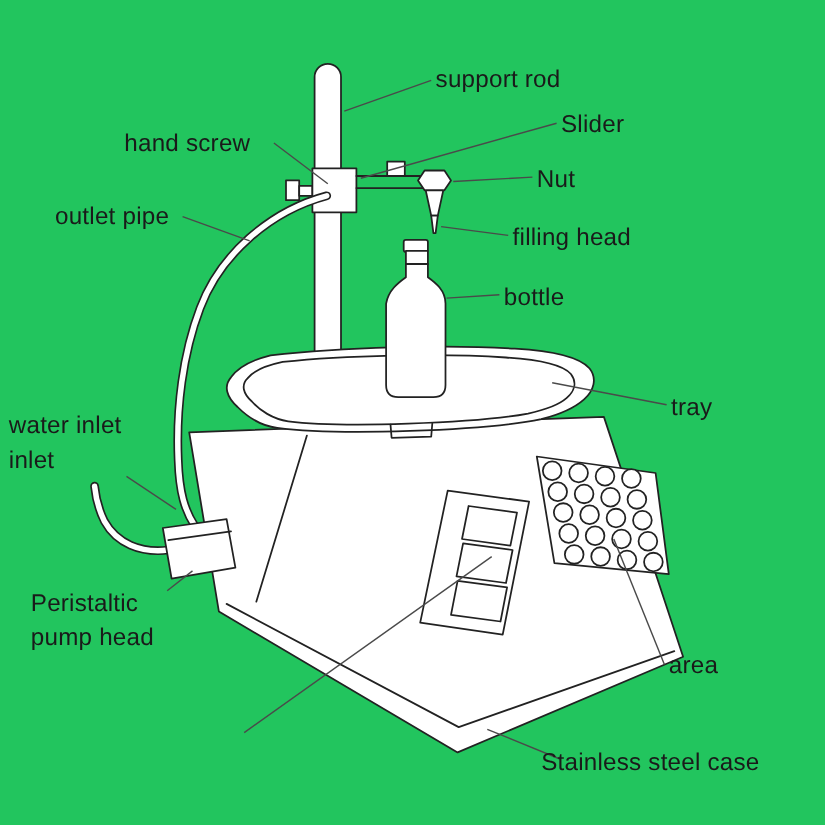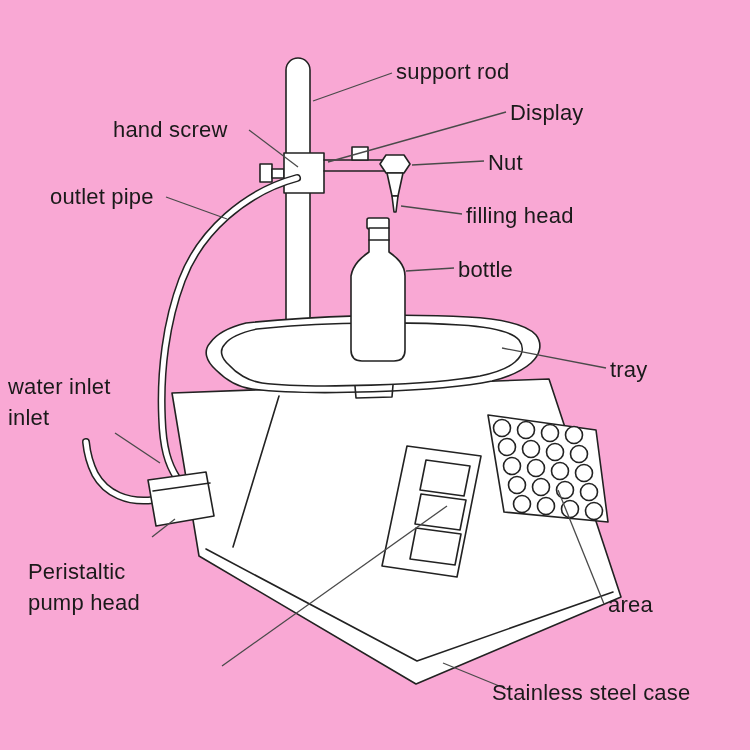--- a/index.html
+++ b/index.html
@@ -1,17 +1,17 @@
 <!DOCTYPE html>
 <html><head>
 <meta charset="utf-8">
 <style>
   html,body{margin:0;padding:0;background:#ffffff;}
   .canvas{
-    position:relative;width:750px;height:750px;background:#f9a8d4;overflow:hidden;
+    position:relative;width:750px;height:750px;background:#22c55e;overflow:hidden;
     font-family:"Liberation Sans",sans-serif;
   }
   .drawing{position:absolute;left:0;top:0;}
   .label{
     position:absolute;font-size:22px;color:#1a1a1a;line-height:31px;
     white-space:nowrap;letter-spacing:0.2px;
   }
   .label span{display:block;}
   .part{stroke:#222222;stroke-width:1.6;fill:none;stroke-linejoin:round;stroke-linecap:round;}
   .partfill{stroke:#222222;stroke-width:1.6;fill:#ffffff;stroke-linejoin:round;stroke-linecap:round;}
@@ -122,34 +122,34 @@
       <path class="leader" d="M606,368 L502,348"></path>
       <path class="leader" d="M115,433 L160,463"></path>
       <path class="leader" d="M152,537 L175,519"></path>
       <path class="leader" d="M222,666 L447,506"></path>
       <path class="leader" d="M604,604 L558,490"></path>
       <path class="leader" d="M509,690 L443,663"></path>
     </g>
   </svg>
 
   <div class="label" style="left:396px;top:56px">support rod</div>
-  <div class="label" style="left:510px;top:97px">Display</div>
+  <div class="label" style="left:510px;top:97px">Slider</div>
   <div class="label" style="left:113px;top:114px">hand screw</div>
   <div class="label" style="left:488px;top:147px">Nut</div>
   <div class="label" style="left:50px;top:181px">outlet pipe</div>
   <div class="label" style="left:466px;top:200px">filling head</div>
   <div class="label" style="left:458px;top:254px">bottle</div>
   <div class="label" style="left:610px;top:354px">tray</div>
 
   <div class="label" style="left:8px;top:371px">
     <span>water inlet</span>
     <span>inlet</span>
   </div>
 
-  <div class="label" style="left:28px;top:556px">
+  <div class="label" style="left:28px;top:532px">
     <span>Peristaltic</span>
     <span>pump head</span>
   </div>
 
 
   <div class="label" style="left:608px;top:589px">
     <span>area</span>
   </div>
 
   <div class="label" style="left:492px;top:677px">Stainless steel case</div>

